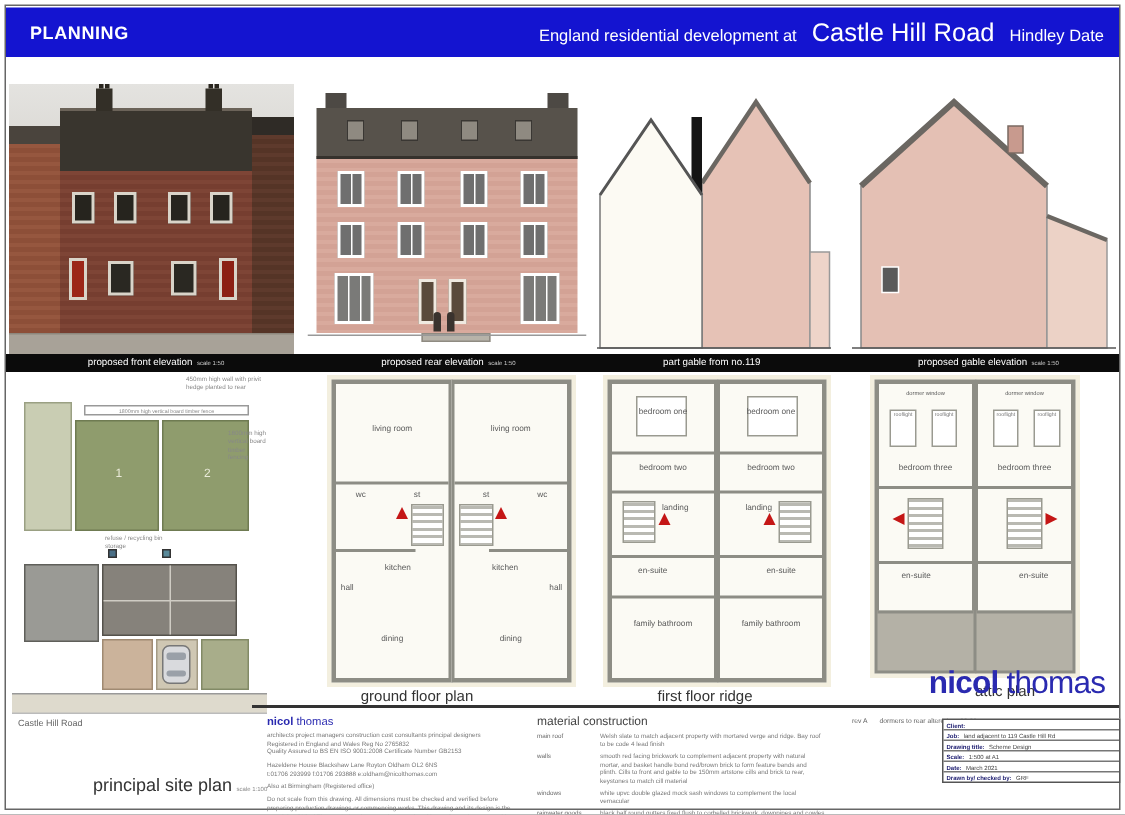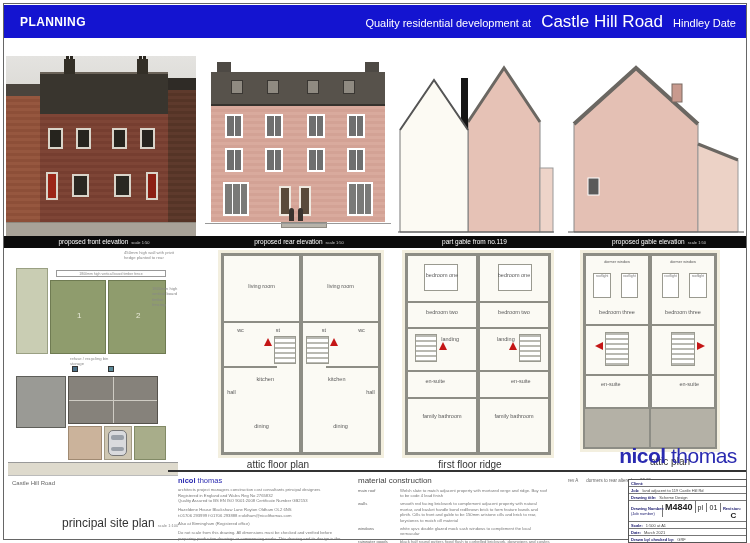--- a/index.html
+++ b/index.html
@@ -117,21 +117,21 @@
 </style>
 </head>
 <body>
 
 <div id="sheet">
   <div class="sheet-border"></div>
 
   <div class="header">
     <span class="planning">PLANNING</span>
     <span class="right">
-      <span class="subtitle">Quality residential development at</span>
+      <span class="subtitle">England residential development at</span>
       <span class="road">Castle Hill Road</span>
       <span class="town">Hindley  Date</span>
     </span>
   </div>
 
   <div class="photo">
     <div class="p-abs bldgL-roof"></div>
     <div class="p-abs bldgL"></div>
     <div class="p-abs bldgR-roof"></div>
     <div class="p-abs bldgR"></div>
@@ -278,21 +278,21 @@
       <span class="rlabel" style="left:28%;top:36%;">st</span>
       <span class="rlabel" style="left:78%;top:36%;">wc</span>
       <div class="stairs" style="left:4%;top:41%;width:30%;height:14%;"></div>
       <div class="tri-up" style="left:36%;top:42%;"></div>
       <div class="wall" style="right:0;width:70%;top:56%;height:2px;"></div>
       <span class="rlabel" style="left:45%;top:61%;">kitchen</span>
       <span class="rlabel" style="left:90%;top:68%;">hall</span>
       <span class="rlabel" style="left:50%;top:85%;">dining</span>
     </div>
   </div>
-  <div class="plan-title" style="left:208px;top:459px;width:140px;"><span>attic floor plan</span></div>
+  <div class="plan-title" style="left:208px;top:459px;width:140px;"><span>ground floor plan</span></div>
 
   <div class="plan" style="left:402px;top:250px;width:152px;height:208px;">
     <div class="house">
       <div class="tinybox" style="left:24%;top:4%;width:50%;height:14%;"></div>
       <span class="rlabel" style="left:50%;top:8%;">bedroom one</span>
       <div class="wall" style="left:0;right:0;top:23%;height:2px;"></div>
       <span class="rlabel" style="left:50%;top:27%;">bedroom two</span>
       <div class="wall" style="left:0;right:0;top:36%;height:2px;"></div>
       <span class="rlabel" style="left:62%;top:41%;">landing</span>
       <div class="stairs" style="left:10%;top:40%;width:32%;height:14%;"></div>
@@ -397,33 +397,20 @@
         <span class="tb-val"></span>
       </div>
     <div class="tb-row">
         <span class="tb-lab">Job:</span>
         <span class="tb-val">land adjacent to 119 Castle Hill Rd</span>
       </div>
     <div class="tb-row">
         <span class="tb-lab">Drawing title:</span>
         <span class="tb-val">Scheme Design</span>
       </div>
-    <div class="tb-row tb-num">
-      <span class="cell" style="width:34px;">
-          <span class="tb-lab">Drawing Number:</span>
-          <span class="tb-lab" style="font-weight:normal;">(Job number)</span>
-        </span>
-      <span class="cell big" style="width:36px;">M4840</span>
-      <span class="cell mid" style="width:14px;">pl</span>
-      <span class="cell mid" style="width:16px;">01</span>
-      <span class="cell" style="flex:1;">
-          <span class="tb-lab">Revision:</span>
-          <span class="revC">C</span>
-        </span>
-    </div>
     <div class="tb-row">
         <span class="tb-lab">Scale:</span>
         <span class="tb-val">1:500 at A1</span>
       </div>
     <div class="tb-row">
         <span class="tb-lab">Date:</span>
         <span class="tb-val">March 2021</span>
       </div>
     <div class="tb-row">
         <span class="tb-lab">Drawn by/ checked by:</span>

